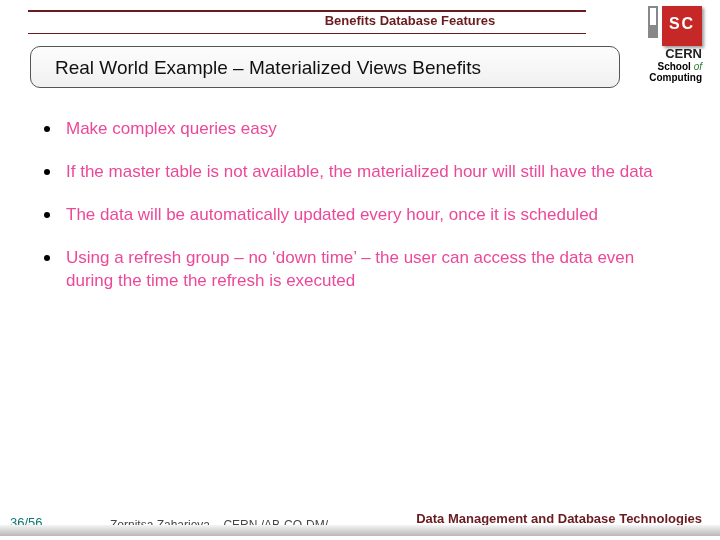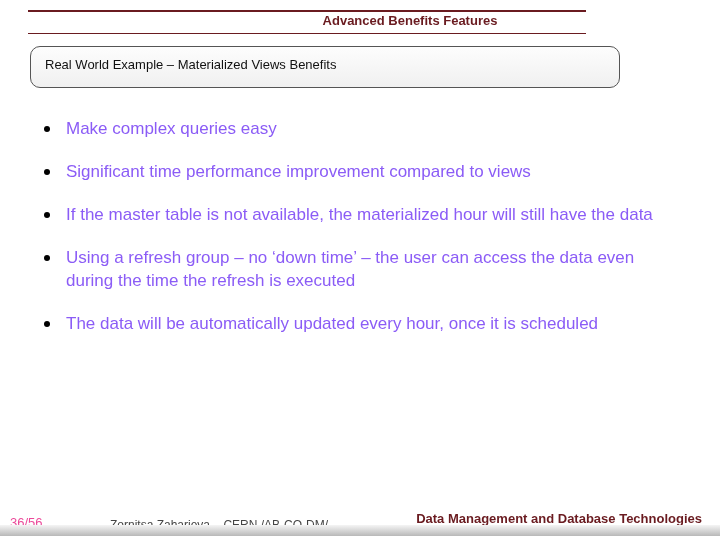--- a/index.html
+++ b/index.html
@@ -79,62 +79,62 @@
   
   .title-pill {
     position: absolute;
     top: 46px;
     left: 30px;
     width: 590px;
     height: 42px;
     border: 1px solid #555;
     border-radius: 10px;
     box-sizing: border-box;
-    padding: 10px 14px;
-    font-size: 13px;
+    padding: 10px 24px;
+    font-size: 19px;
     color: #111;
     background: linear-gradient(#fdfdfd, #f0f0f0);
   }
   
   .content {
     position: absolute;
     top: 118px;
     left: 42px;
     width: 620px;
   }
   .content ul {
     list-style: none;
     margin: 0;
     padding: 0;
   }
   .content li {
     position: relative;
     font-size: 17px;
     line-height: 1.35;
-    color: #8b5cf6;
+    color: #ec4899;
     padding-left: 24px;
     margin-bottom: 20px;
   }
   .content li::before {
     content: "";
     position: absolute;
     left: 2px;
     top: 8px;
     width: 6px;
     height: 6px;
     background: #000;
     border-radius: 50%;
   }
   
   .page-number {
     position: absolute;
     bottom: 10px;
     left: 10px;
     font-size: 13px;
-    color: #ec4899;
+    color: #0f766e;
   }
   .footer-author {
     position: absolute;
     bottom: 8px;
     left: 110px;
     font-size: 12px;
     color: #444;
   }
   .footer-right {
     position: absolute;
@@ -154,34 +154,43 @@
     background: linear-gradient(#f5f5f5, #b8b8b8);
   }
 </style>
 </head>
 <body>
 
 <div class="slide">
 
   <div class="topbar">
     <div class="topline"></div>
-    <div class="section-label">Advanced Benefits Features</div>
+    <div class="section-label">Benefits Database Features</div>
     <div class="topline2"></div>
   </div>
 
+  <div class="logo">
+    <div class="logo-row1">
+      <span class="logo-i"></span>
+      <span class="logo-sc">SC</span>
+    </div>
+    <div class="logo-cern">CERN</div>
+    <div class="logo-tag">
+      <b>School </b><span>of </span><b>Computing</b>
+    </div>
+  </div>
 
   <div class="title-pill">Real World Example – Materialized Views Benefits</div>
 
   <div class="content">
     <ul>
       <li>Make complex queries easy</li>
-      <li>Significant time performance improvement compared to views</li>
       <li>If the master table is not available, the materialized hour will still have the data</li>
+      <li>The data will be automatically updated every hour, once it is scheduled</li>
       <li>Using a refresh group – no ‘down time’ – the user can access the data even during the time the refresh is executed</li>
-      <li>The data will be automatically updated every hour, once it is scheduled</li>
     </ul>
   </div>
 
   <div class="page-number">36/56</div>
   <div class="footer-author">Zornitsa Zaharieva – CERN /AB-CO-DM/</div>
   <div class="footer-right">Data Management and Database Technologies</div>
   <div class="footer-line"></div>
 </div>
 
 </body></html>

